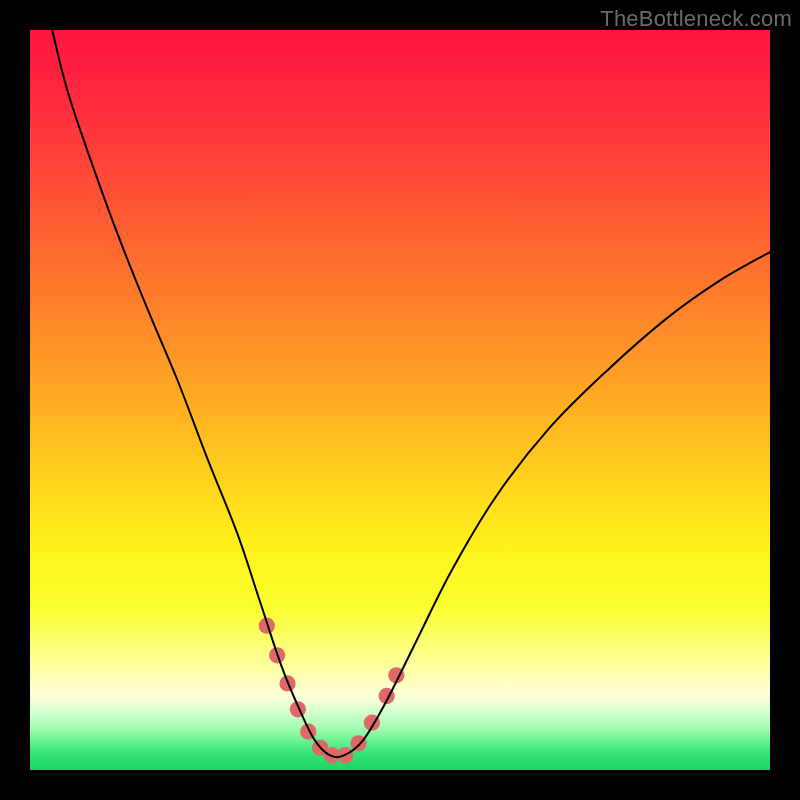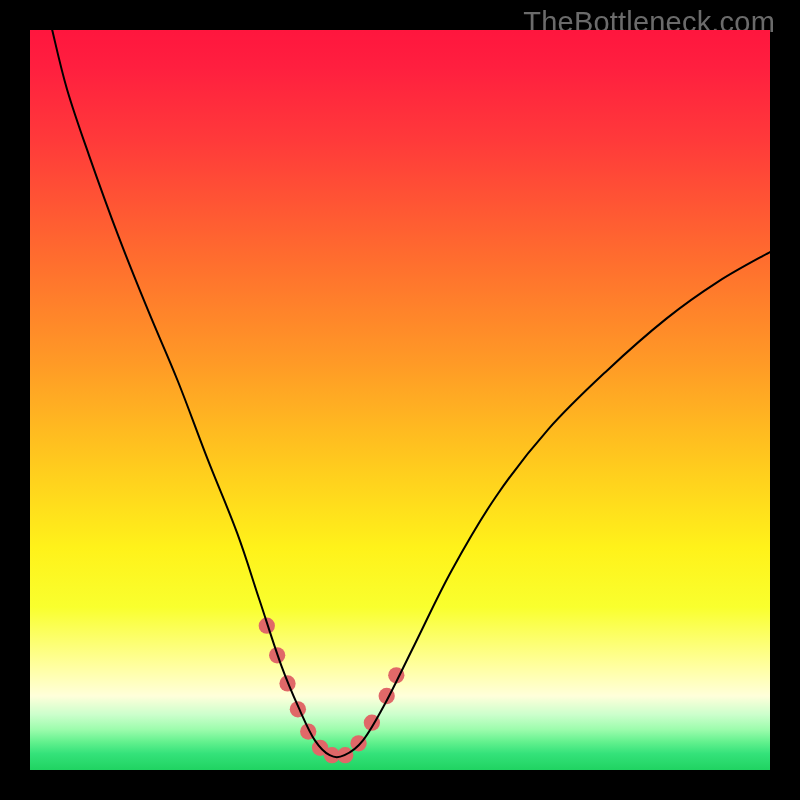--- a/index.html
+++ b/index.html
@@ -24,23 +24,23 @@
     height: 740px;
     overflow: hidden;
   }
   .gradient {
     position: absolute;
     inset: 0;
   }
   .watermark {
     position: absolute;
     top: 6px;
-    right: 25px;
+    right: 8px;
     color: #6b6b6b;
-    font-size: 29px;
+    font-size: 22px;
     letter-spacing: 0.2px;
     font-weight: 500;
     user-select: none;
   }
   svg.curve {
     position: absolute;
     inset: 0;
   }
 </style>
 </head>

